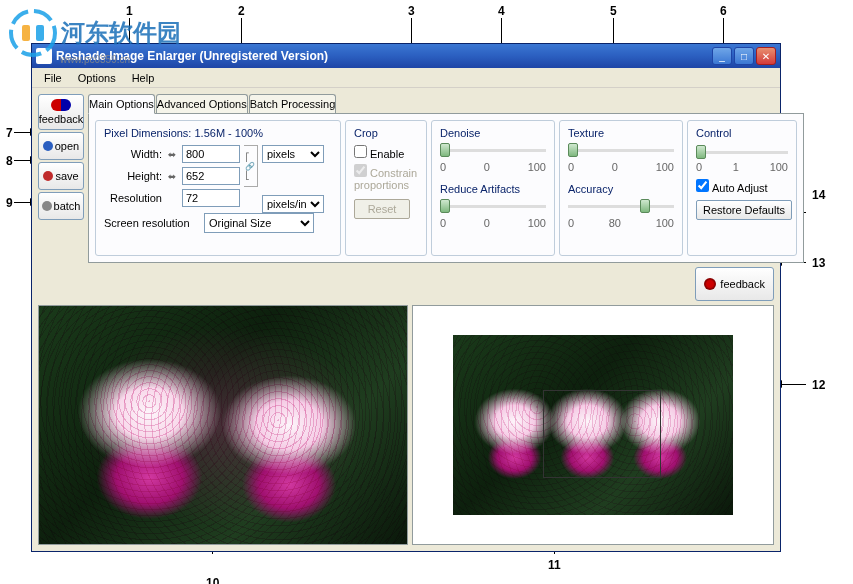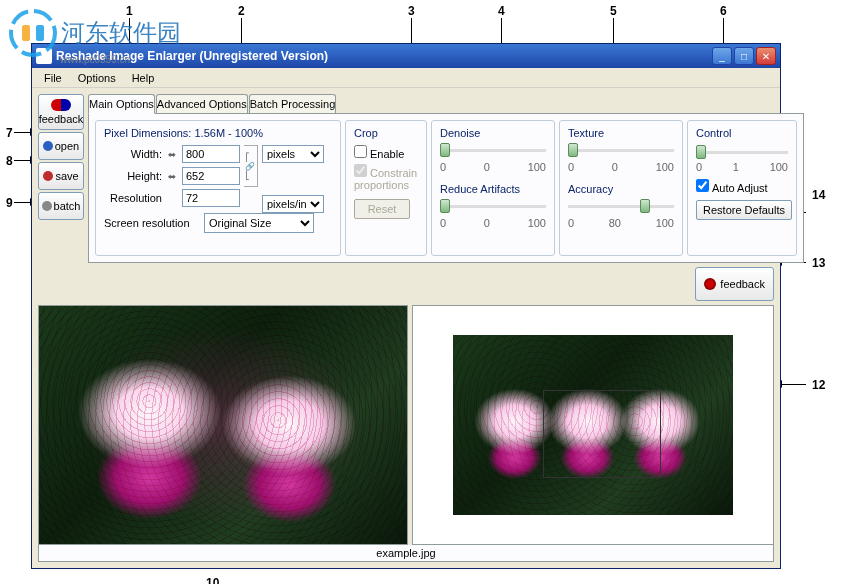--- a/index.html
+++ b/index.html
@@ -1,19 +1,19 @@
 <!DOCTYPE html>
 <html><head>
 <meta charset="utf-8">
 <style>
 * { box-sizing: border-box; margin: 0; padding: 0; font-family: Tahoma, Arial, sans-serif; font-size: 11px; }
 body { background: #fff; width: 853px; height: 584px; position: relative; }
 .watermark { position: absolute; left: 8px; top: 8px; z-index: 100; opacity: 0.85; }
 .wm-logo { width: 50px; height: 50px; display: inline-block; vertical-align: middle; }
-.wm-text { font-size: 24px; font-weight: normal; color: #1a6fb8; vertical-align: middle; font-family: "Microsoft YaHei", sans-serif; }
+.wm-text { font-size: 24px; font-weight: bold; color: #1a6fb8; vertical-align: middle; font-family: "Microsoft YaHei", sans-serif; }
 .wm-sub { font-size: 10px; color: #888; display: block; margin-left: 52px; margin-top: -4px; }
 
 .callout { position: absolute; font-size: 12px; font-weight: bold; color: #000; }
 .arrow { position: absolute; color: #000; }
 .arrow-down::after { content: ""; position: absolute; width: 0; height: 0; border-left: 4px solid transparent; border-right: 4px solid transparent; border-top: 6px solid #000; bottom: -6px; left: -4px; }
 .arrow-down { width: 1px; background: #000; }
 .arrow-right::after { content: ""; position: absolute; width: 0; height: 0; border-top: 4px solid transparent; border-bottom: 4px solid transparent; border-left: 6px solid #000; right: -6px; top: -4px; }
 .arrow-right { height: 1px; background: #000; }
 .arrow-left::after { content: ""; position: absolute; width: 0; height: 0; border-top: 4px solid transparent; border-bottom: 4px solid transparent; border-right: 6px solid #000; left: -6px; top: -4px; }
 .arrow-left { height: 1px; background: #000; }
@@ -321,15 +321,14 @@
             <div class="orchid-paint"></div>
           </div>
       </div>
       <div class="preview right">
         <div class="orchid-small">
           <div class="orchid-paint small"></div>
           <div class="sel-rect"></div>
         </div>
       </div>
     </div>
-    <div class="status-bar">example.jpg</div>
   </div>
 </div>
 
 </body></html>

